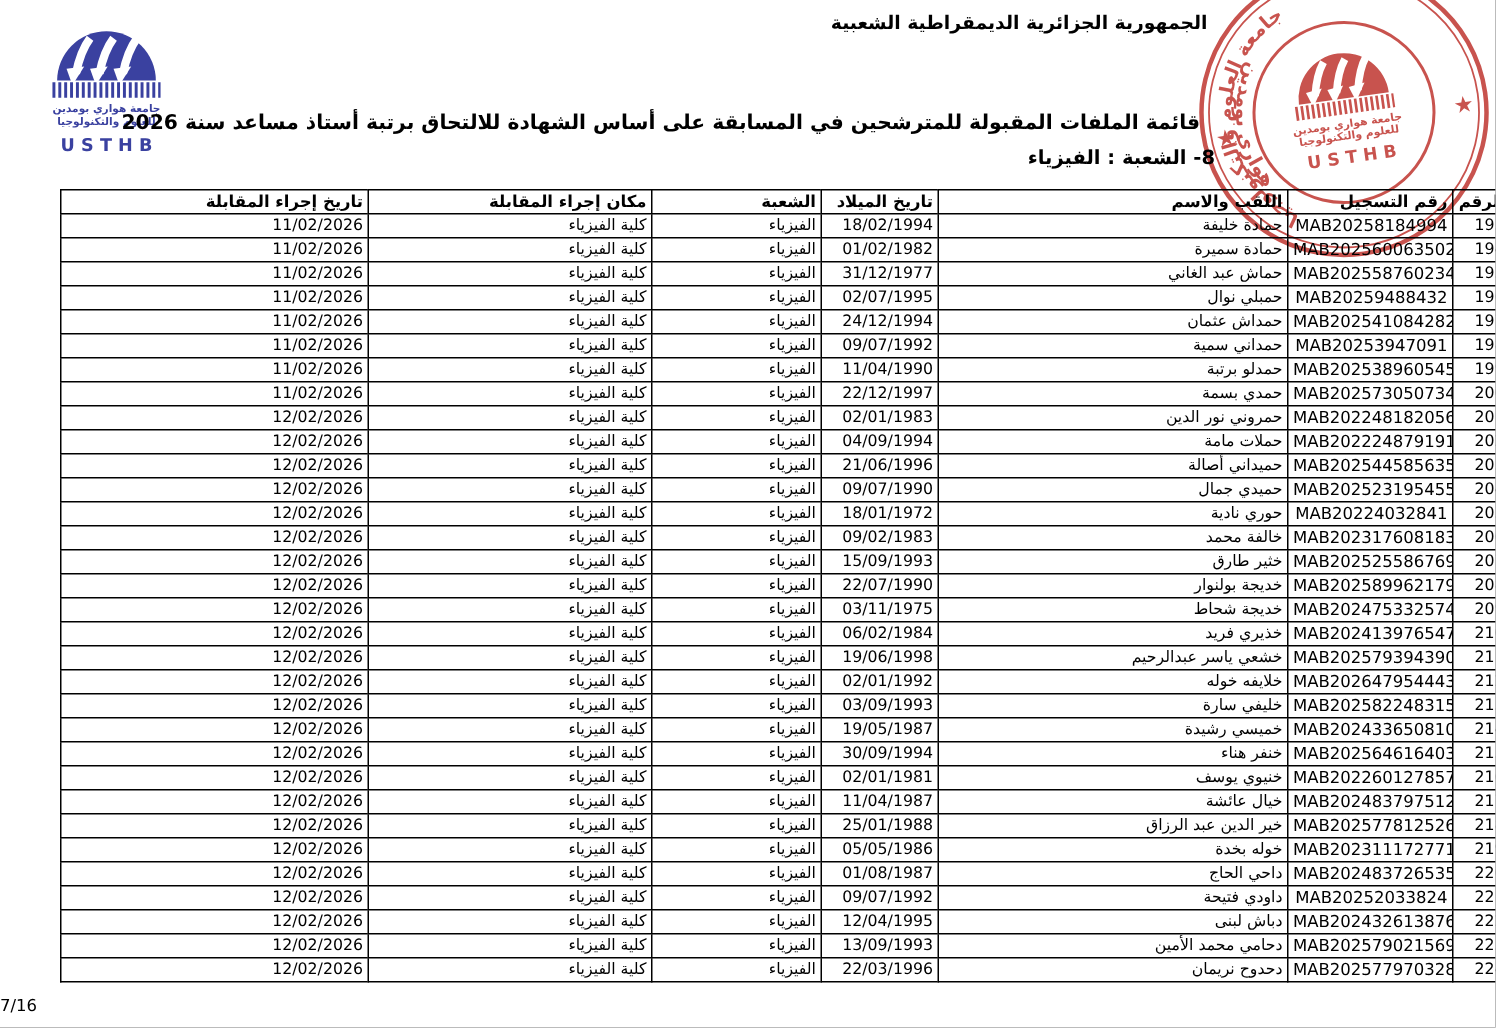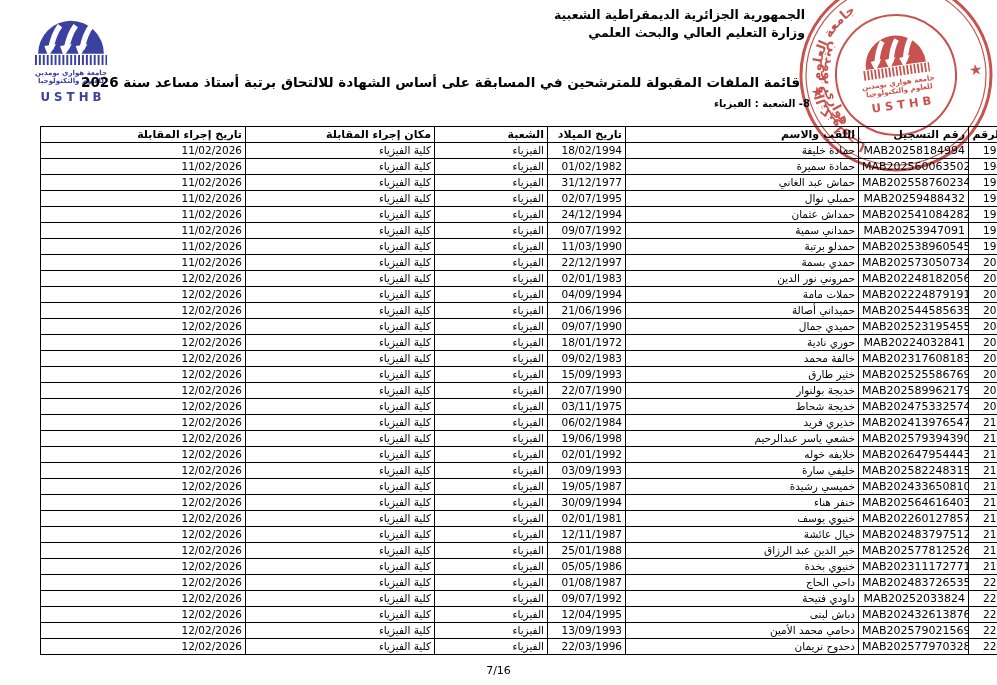--- a/index.html
+++ b/index.html
@@ -18,21 +18,21 @@
     font-size:12.5px; line-height:18px; white-space:nowrap;
   }
   .gov-header div { white-space:nowrap; }
   
   .doc-title {
     position:absolute; top:74px; right:197px; direction:rtl;
     font-weight:bold; font-size:13.5px; white-space:nowrap;
   }
   .section-line {
     position:absolute; top:98px; right:187px; direction:rtl;
-    font-weight:bold; font-size:10px; white-space:nowrap;
+    font-weight:bold; font-size:13px; white-space:nowrap;
   }
   
   table.data-table {
     position:absolute; left:40px; top:126px; width:917px;
     border-collapse:collapse; direction:rtl; table-layout:fixed;
   }
   .data-table th, .data-table td {
     border:1px solid #000; height:15px; padding:0 3px;
     font-size:10.5px; line-height:15px; text-align:right;
     overflow:hidden; white-space:nowrap;
@@ -46,21 +46,21 @@
   .data-table .col5 { width:182px; }
   .data-table .col6 { width:198px; }
   th.col1 { direction:rtl; text-align:right; }
   
   .stamp {
     position:absolute; left:775px; top:-46px; width:242px; height:242px;
     color:#c13b35; opacity:0.88; mix-blend-mode:multiply; z-index:5;
     transform:rotate(-8deg);
   }
   .page-number {
-    position:absolute; left:0; right:0; bottom:8px; text-align:center;
+    position:absolute; left:0; right:0; bottom:8px; text-align:left;
     font-size:11px;
   }
 </style>
 </head>
 <body>
 
 <div class="page">
 
   <svg class="logo" viewBox="0 0 120 132" aria-hidden="true">
     <path d="M18,58 A42,42 0 0 1 102,58 Z" fill="currentColor"></path>
@@ -73,21 +73,20 @@
       <polygon points="66,48 81,46 71,62" fill="#fff"></polygon>
     </g>
     <line x1="14" y1="66" x2="106" y2="66" stroke="currentColor" stroke-width="13" stroke-dasharray="2.5,2.5"></line>
     <text x="60" y="85" font-size="9" font-weight="bold" text-anchor="middle" fill="currentColor" direction="rtl">جامعة هواري بومدين</text>
     <text x="60" y="96" font-size="9" font-weight="bold" text-anchor="middle" fill="currentColor" direction="rtl">للعلوم والتكنولوجيا</text>
     <text x="60" y="118" font-size="15" font-weight="bold" text-anchor="middle" fill="currentColor">U S T H B</text>
   </svg>
 
   <div class="gov-header">
     <div>الجمهورية الجزائرية الديمقراطية الشعبية</div>
-    <div>وزارة التعليم العالي والبحث العلمي</div>
   </div>
 
   <div class="doc-title">قائمة الملفات المقبولة للمترشحين  في المسابقة على أساس الشهادة للالتحاق برتبة أستاذ مساعد سنة 2026</div>
   <div class="section-line">8- الشعبة : الفيزياء</div>
 
   <table class="data-table">
     <thead>
       <tr>
           <th class="col0">الرقم</th>
           <th class="col1">رقم التسجيل</th>
@@ -150,21 +149,21 @@
           <td class="col2">حمداني سمية</td>
           <td class="col3">09/07/1992</td>
           <td class="col4">الفيزياء</td>
           <td class="col5">كلية الفيزياء</td>
           <td class="col6">11/02/2026</td>
         </tr>
         <tr>
           <td class="col0">199</td>
           <td class="col1">MAB202538960545</td>
           <td class="col2">حمدلو برتبة</td>
-          <td class="col3">11/03/1990</td>
+          <td class="col3">11/04/1990</td>
           <td class="col4">الفيزياء</td>
           <td class="col5">كلية الفيزياء</td>
           <td class="col6">11/02/2026</td>
         </tr>
         <tr>
           <td class="col0">200</td>
           <td class="col1">MAB202573050734</td>
           <td class="col2">حمدي بسمة</td>
           <td class="col3">22/12/1997</td>
           <td class="col4">الفيزياء</td>
@@ -312,38 +311,38 @@
           <td class="col2">خنيوي يوسف</td>
           <td class="col3">02/01/1981</td>
           <td class="col4">الفيزياء</td>
           <td class="col5">كلية الفيزياء</td>
           <td class="col6">12/02/2026</td>
         </tr>
         <tr>
           <td class="col0">217</td>
           <td class="col1">MAB202483797512</td>
           <td class="col2">خيال عائشة</td>
-          <td class="col3">12/11/1987</td>
+          <td class="col3">11/04/1987</td>
           <td class="col4">الفيزياء</td>
           <td class="col5">كلية الفيزياء</td>
           <td class="col6">12/02/2026</td>
         </tr>
         <tr>
           <td class="col0">218</td>
           <td class="col1">MAB202577812526</td>
           <td class="col2">خير الدين عبد الرزاق</td>
           <td class="col3">25/01/1988</td>
           <td class="col4">الفيزياء</td>
           <td class="col5">كلية الفيزياء</td>
           <td class="col6">12/02/2026</td>
         </tr>
         <tr>
           <td class="col0">219</td>
           <td class="col1">MAB202311172771</td>
-          <td class="col2">خنيوي بخدة</td>
+          <td class="col2">خوله بخدة</td>
           <td class="col3">05/05/1986</td>
           <td class="col4">الفيزياء</td>
           <td class="col5">كلية الفيزياء</td>
           <td class="col6">12/02/2026</td>
         </tr>
         <tr>
           <td class="col0">220</td>
           <td class="col1">MAB202483726535</td>
           <td class="col2">داحي الحاج</td>
           <td class="col3">01/08/1987</td>

